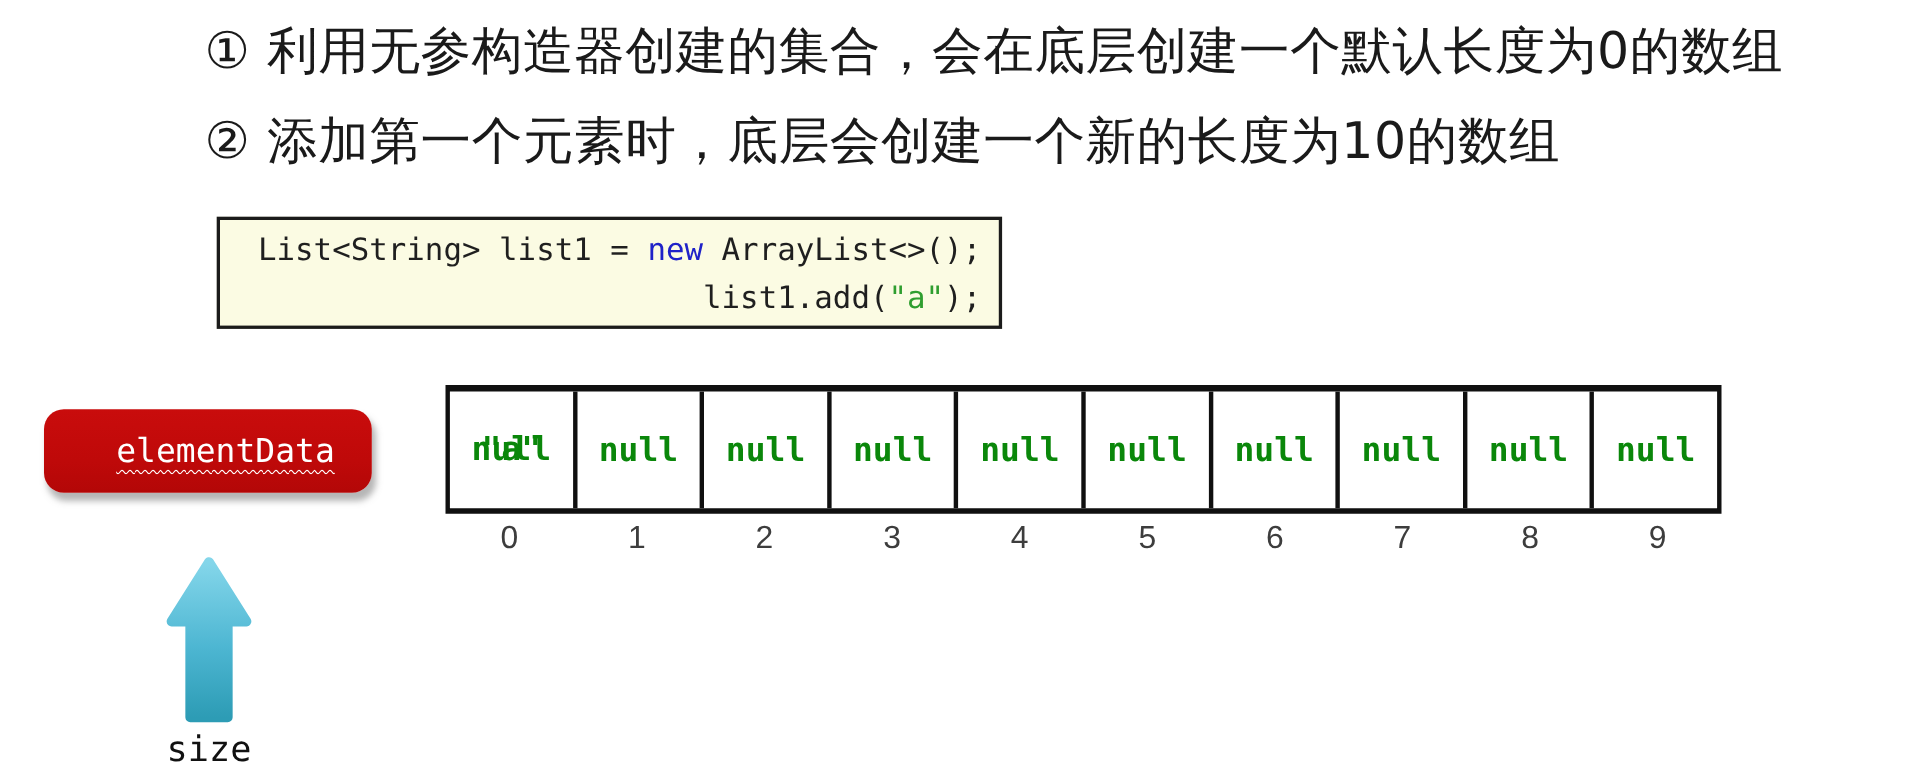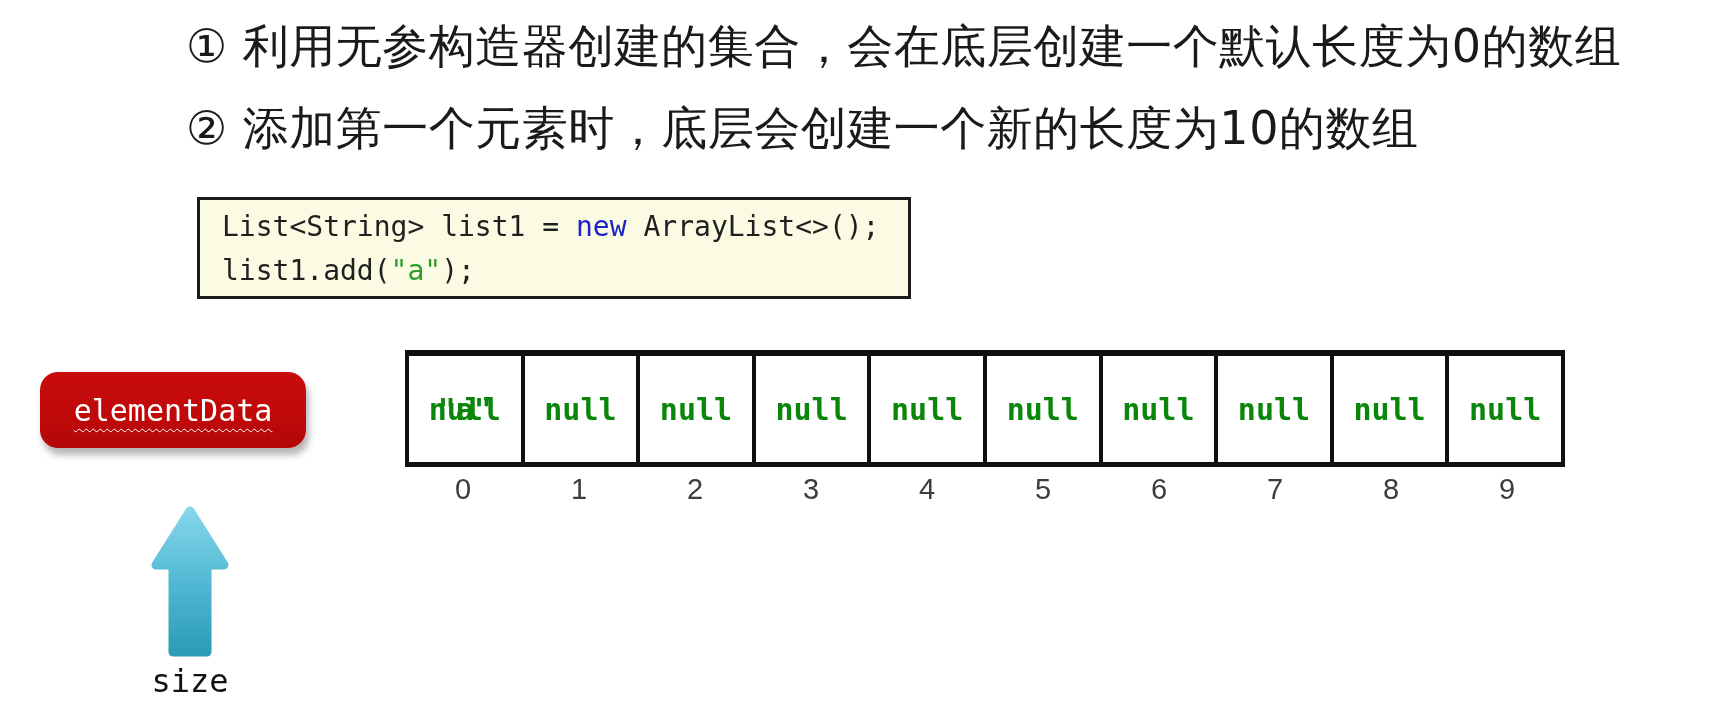--- a/index.html
+++ b/index.html
@@ -11,35 +11,36 @@
     position:absolute;left:186px;color:#1a1a1a;font-size:46px;
     letter-spacing:0.5px;white-space:pre;
   }
   .note1{top:16px;}
   .note2{top:98px;}
 
   
   .codebox{
     position:absolute;left:197px;top:197px;width:714px;height:102px;
     box-sizing:border-box;background:#fbfbe3;border:3px solid #1b1b1b;
-    padding:5px 0 0 22px;
+    padding:5px 16px 0 22px;
     font-family:"DejaVu Sans Mono",monospace;font-size:28px;line-height:44px;
     color:#1f1f1f;
+    text-align:right;
   }
   .code-line{white-space:pre;}
   .tok-keyword{color:#1f22c8;}
   .tok-string{color:#2f9e2f;}
 
   
   .badge{
     position:absolute;left:40px;top:372px;width:266px;height:76px;
     background:linear-gradient(180deg,#c90c0c 0%,#bf0909 60%,#b30707 100%);
     border-radius:18px;
     box-shadow:3px 7px 6px rgba(110,110,110,0.5);
-    display:flex;align-items:center;justify-content:center;
+    display:flex;align-items:center;justify-content:center;padding-left:32px;
   }
   .badge-label{
     font-family:"DejaVu Sans Mono",monospace;font-size:30px;color:#ffffff;
     text-decoration:underline wavy #ffffff 1px;text-underline-offset:7px;
   }
 
   
   .array{
     position:absolute;left:405px;top:350px;width:1160px;height:117px;
     box-sizing:border-box;background:#ffffff;

